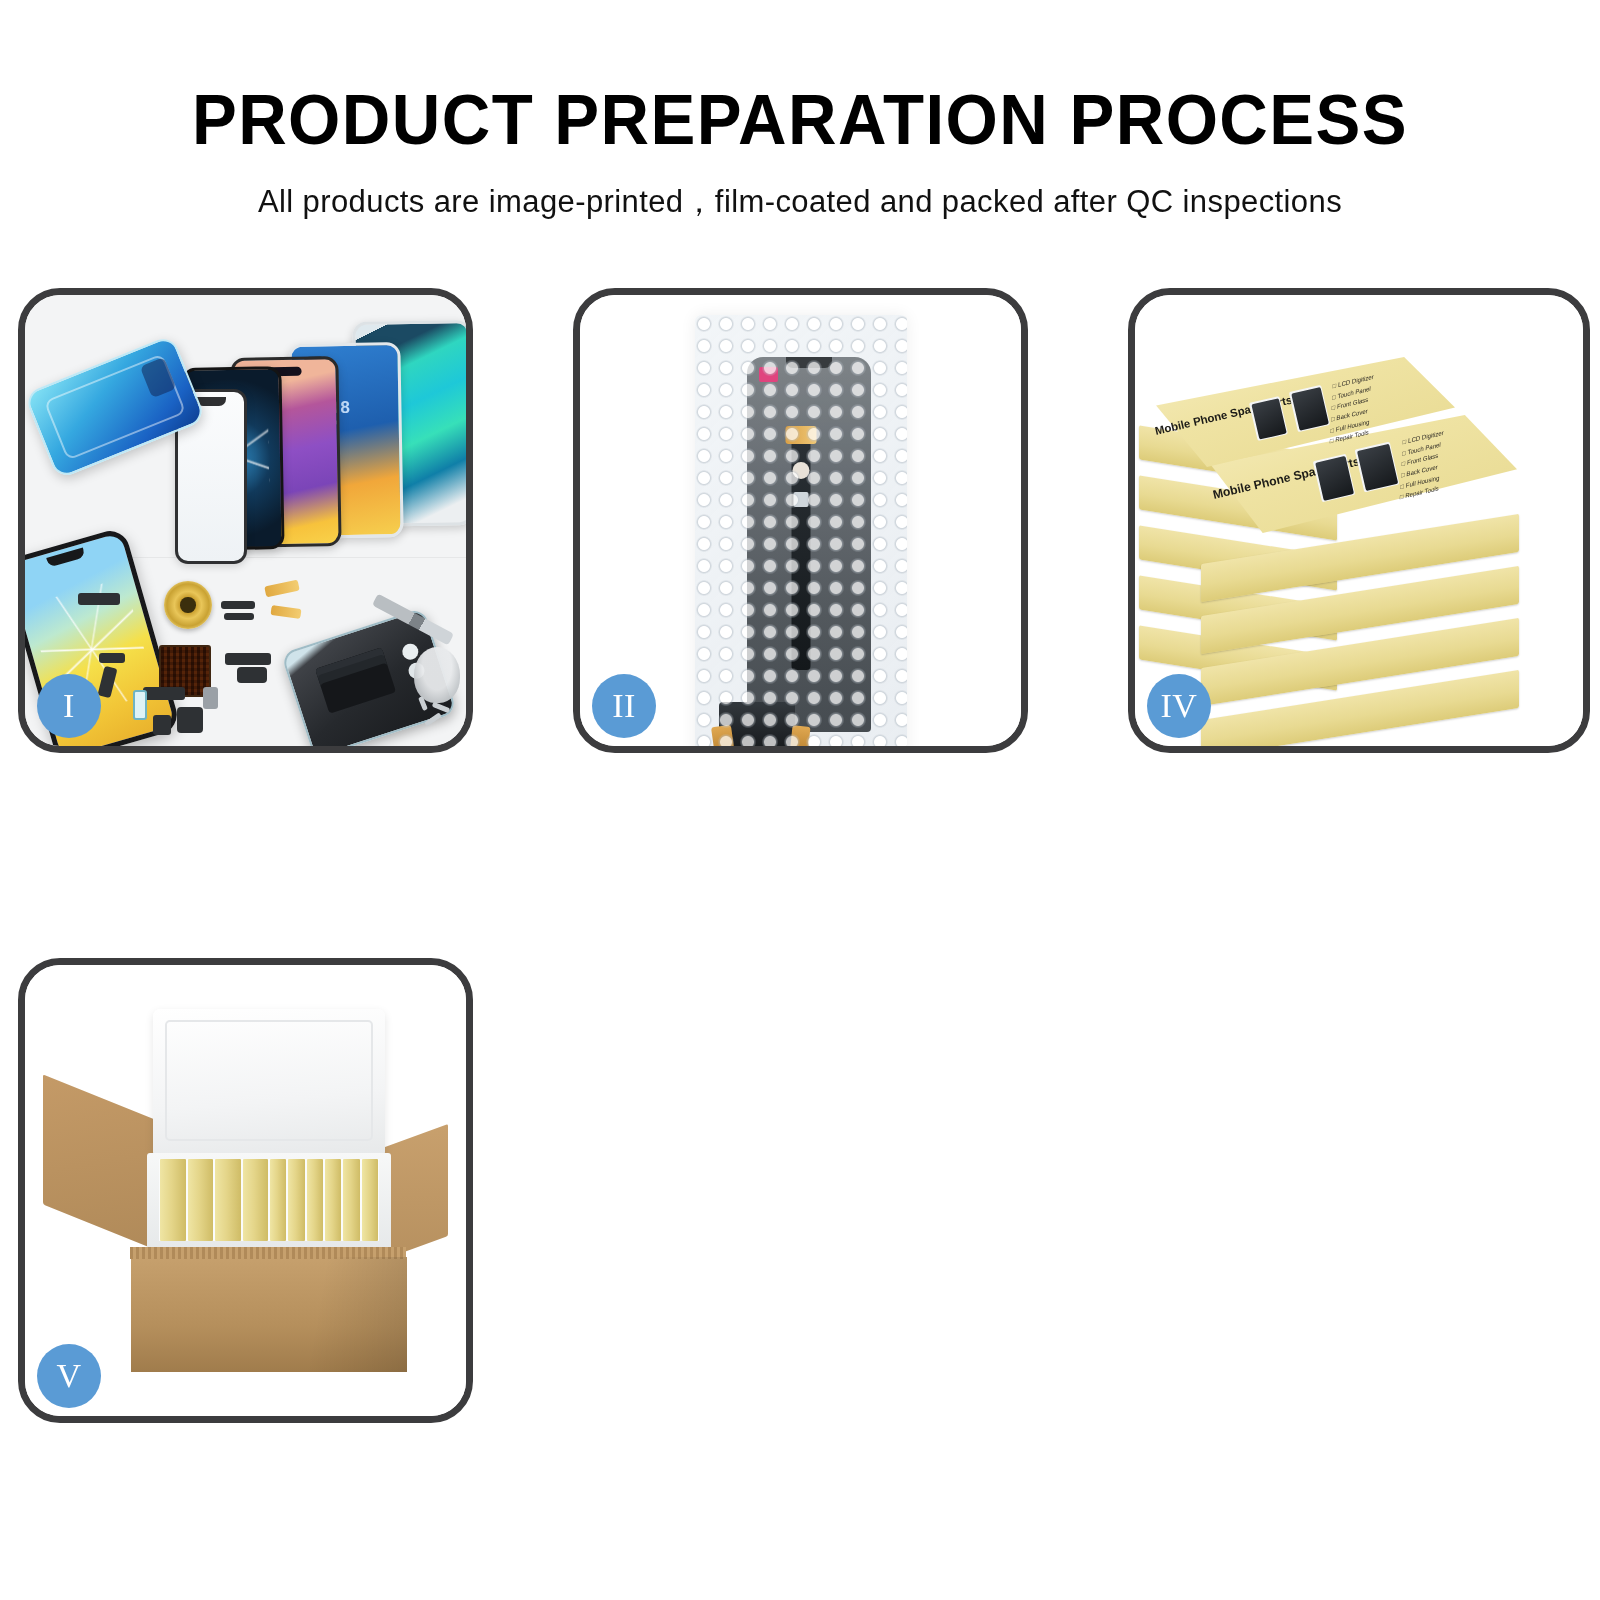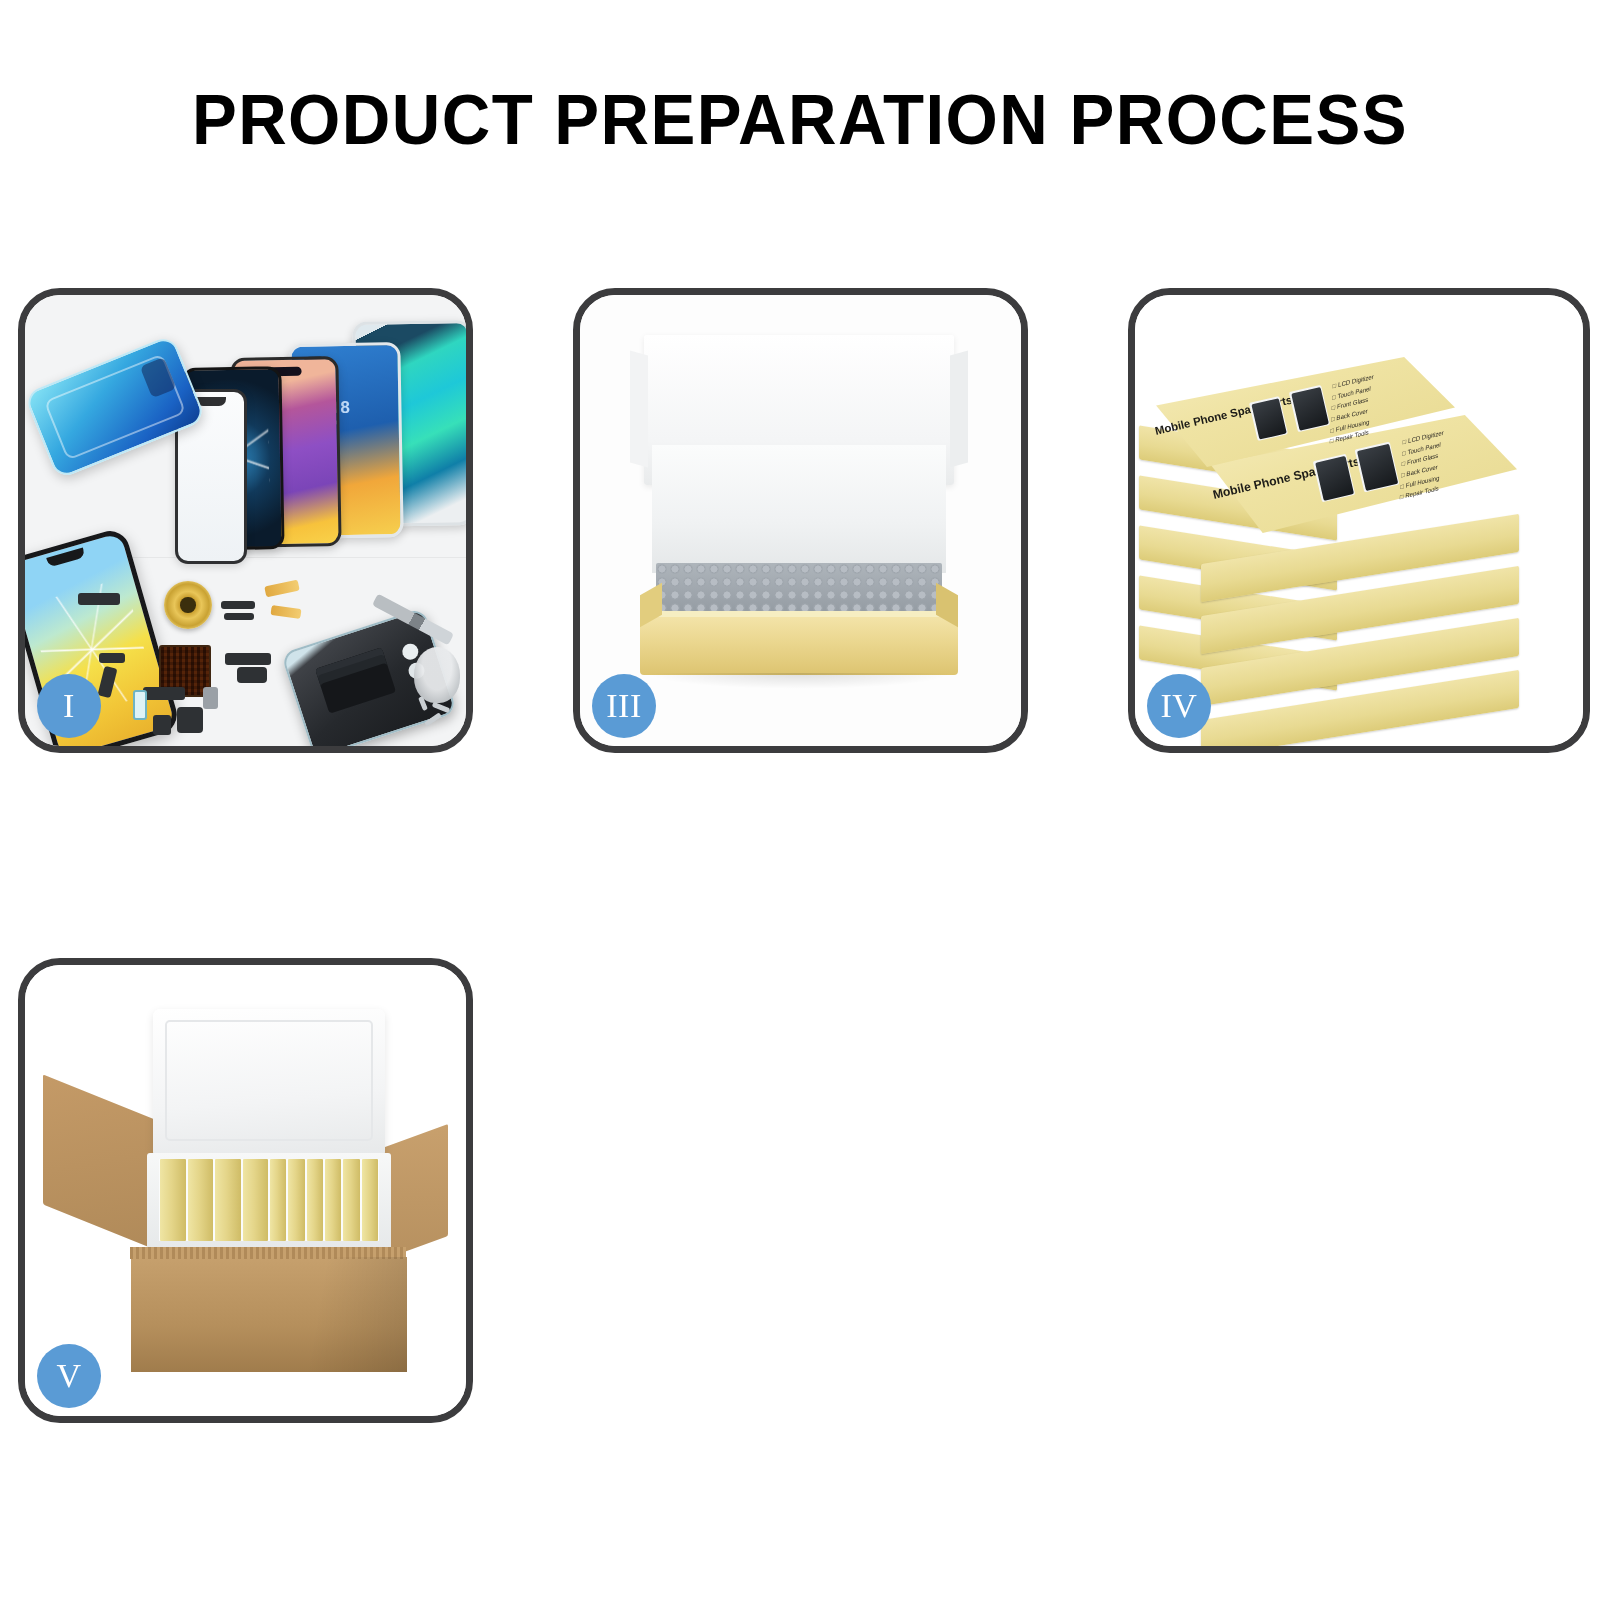--- a/index.html
+++ b/index.html
@@ -254,20 +254,21 @@
   .c6-seam { position:absolute; width:2px; background: rgba(90,62,32,.28); }
   .c6-tab { position:absolute; background: rgba(150,116,70,.55); }
 </style>
 </head>
 <body>
 
 <div class="page">
 
   <div class="header">
     <div class="title">PRODUCT PREPARATION PROCESS</div>
+    <div class="subtitle">All products are image-printed，film-coated and packed after QC inspections</div>
   </div>
 
   <div class="grid">
 
     <div class="panel">
       <div class="panel-stage">
         <div class="p1-bg"></div>
         <div class="phone ph-teal"></div>
         <div class="phone ph-blue">
             <span class="punch"></span>
@@ -309,33 +310,43 @@
         <div class="sim"></div>
         <div class="driver"></div>
         <div class="brush"></div>
         <div class="screw" style="right:24px;bottom:24px;width:18px;height:5px;transform:rotate(-35deg);"></div>
         <div class="screw" style="right:16px;bottom:36px;width:18px;height:5px;transform:rotate(22deg);"></div>
         <div class="screw" style="right:36px;bottom:40px;width:14px;height:5px;transform:rotate(68deg);"></div>
       </div>
       <div class="badge">I</div>
     </div>
 
-
     <div class="panel">
       <div class="panel-stage">
-        <div class="p3-bg"></div>
-        <div class="box3-lid"></div>
-        <div class="box3-inner"></div>
-        <div class="box3-foam"></div>
-        <div class="box3-rim"></div>
-        <div class="box3-front"></div>
-        <div class="box3-shadow"></div>
+        <div class="p2-bg"></div>
+        <div class="bubble-bag">
+          <div class="lcd">
+              <span class="notch"></span>
+            </div>
+          <div class="lcd-flex">
+              <span class="conn"></span>
+              <span class="dot"></span>
+              <span class="sq"></span>
+            </div>
+          <div class="lcd-bottom">
+              <span class="g1"></span>
+              <span class="g2"></span>
+            </div>
+          <div class="pinktab"></div>
+          <div class="bubble-overlay"></div>
+        </div>
       </div>
-      <div class="badge">III</div>
+      <div class="badge">II</div>
     </div>
+
 
     <div class="panel">
       <div class="panel-stage">
         <div class="p4-bg"></div>
         <div class="stack">
 
           <div class="ybox" style="left:4px;  top:146px; width:198px; height:34px; transform:skewY(9deg);"></div>
           <div class="ybox" style="left:4px;  top:196px; width:198px; height:34px; transform:skewY(9deg);"></div>
           <div class="ybox" style="left:4px;  top:246px; width:198px; height:34px; transform:skewY(9deg);"></div>
           <div class="ybox" style="left:4px;  top:296px; width:198px; height:34px; transform:skewY(9deg);"></div>

